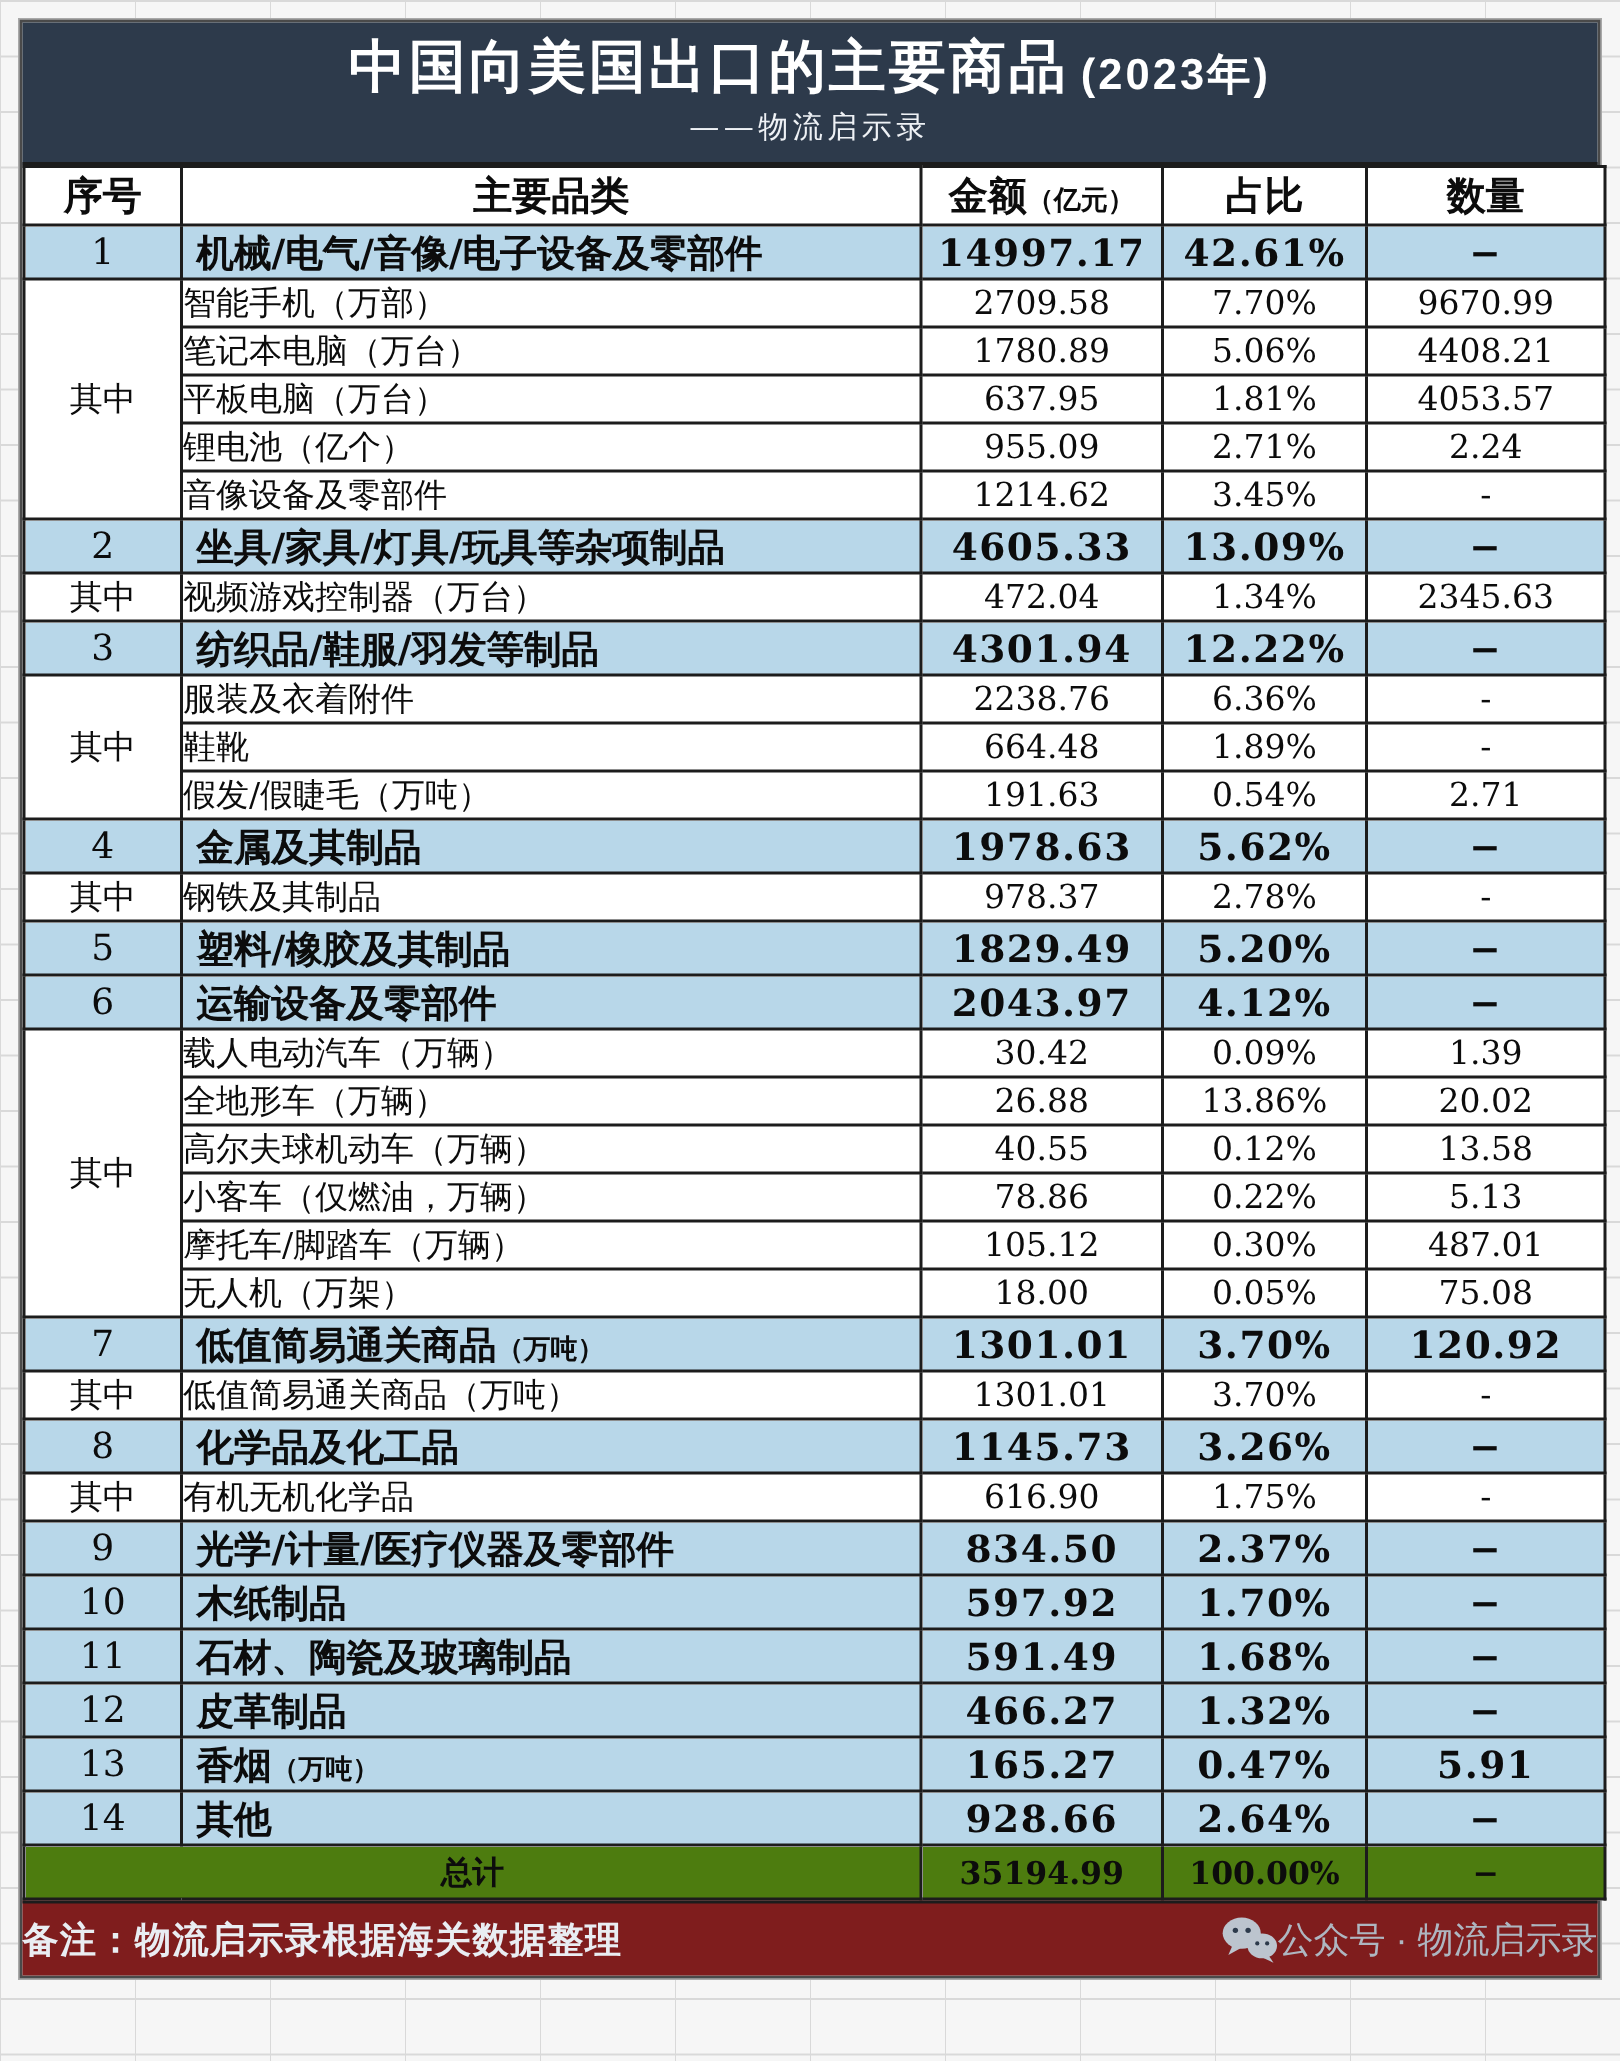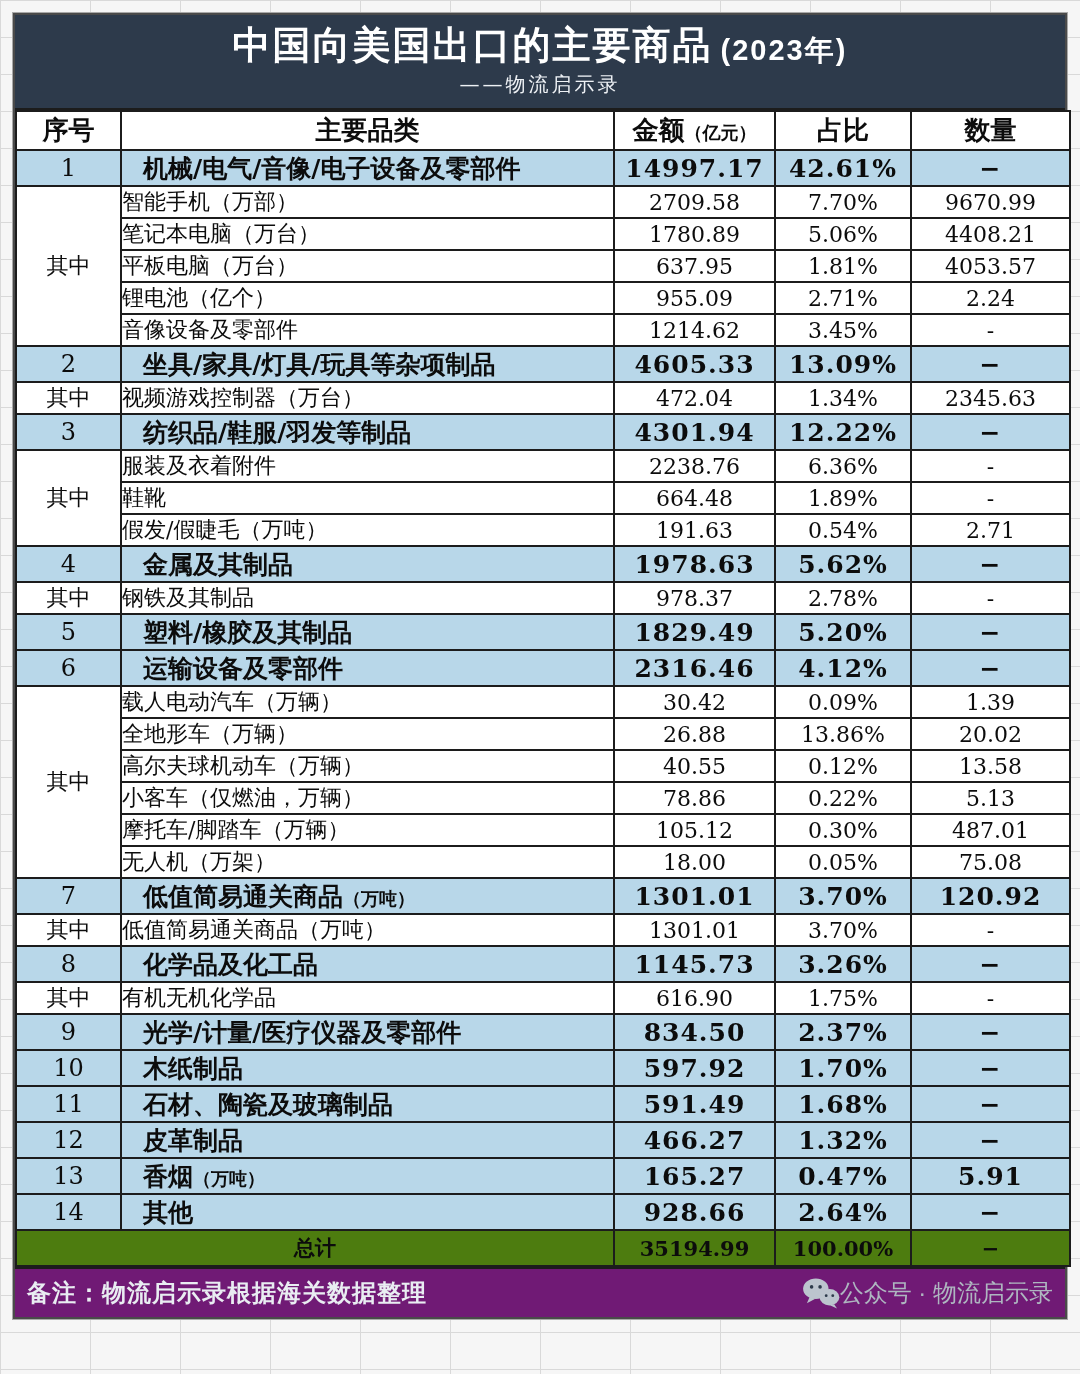--- a/index.html
+++ b/index.html
@@ -41,30 +41,30 @@
     border:2px solid #1c1c1c; text-align:center; vertical-align:middle;
     overflow:hidden; white-space:nowrap; color:#0c0c0c;
   }
   thead th{
     height:39px; background:#ffffff;
     font-family:Liberation Mono, monospace; font-size:26px; font-weight:700;
   }
   .th-unit{ font-size:18px; font-weight:700;margin-top:15px; }
   .row-section td{ height:36px; background:#b8d7e9; font-size:25px; font-weight:700; }
   .row-section .c-no{ font-weight:400; font-size:24px; }
-  .row-section .c-label{ text-align:left; padding-left:21px; }
+  .row-section .c-label{ text-align:left; padding-left:9px; }
   .row-section .c-num{ letter-spacing:1px; }
   .lbl-small{ font-size:18px; }
   .row-sub td{ height:31px; background:#ffffff; font-size:22px; font-weight:400; }
   .row-sub .c-label{ text-align:left; padding-left:0; }
   .c-group{ font-size:22px; background:#ffffff; }
   .row-total td{ height:36px; background:#4d7c0f; font-size:21px; font-weight:700; }
   .footer-bar{
-    background:#701a75; height:50px; border-top:2px solid #1c1c1c;
-    display:flex; align-items:center; justify-content:space-between; padding:0 12px;
+    background:#7f1d1d; height:50px; border-top:2px solid #1c1c1c;
+    display:flex; align-items:center; justify-content:space-between; padding:0 0;
   }
   .footer-note{
     color:#e9edf2; font-size:24px; font-weight:700; letter-spacing:1px;
     font-family:"DejaVu Serif","Liberation Serif",serif;
   }
   .footer-right{
     display:flex; align-items:center; 
     color:#aeb6c0; font-size:24px; font-family:"Liberation Sans",sans-serif;
   }
   .wechat-icon svg{ display:block; }
@@ -196,21 +196,21 @@
           <tr class="row-section">
             <td class="c-no">5</td>
             <td class="c-label"><span>塑料/橡胶及其制品</span></td>
             <td class="c-num">1829.49</td>
             <td class="c-num">5.20%</td>
             <td class="c-num">−</td>
           </tr>
           <tr class="row-section">
             <td class="c-no">6</td>
             <td class="c-label"><span>运输设备及零部件</span></td>
-            <td class="c-num">2316.46</td>
+            <td class="c-num">2043.97</td>
             <td class="c-num">4.12%</td>
             <td class="c-num">−</td>
           </tr>
           <tr class="row-sub">
             <td class="c-group" rowspan="6">其中</td>
             <td class="c-label"><span>载人电动汽车（万辆）</span></td>
             <td class="c-num">30.42</td>
             <td class="c-num">0.09%</td>
             <td class="c-num">1.39</td>
           </tr>

